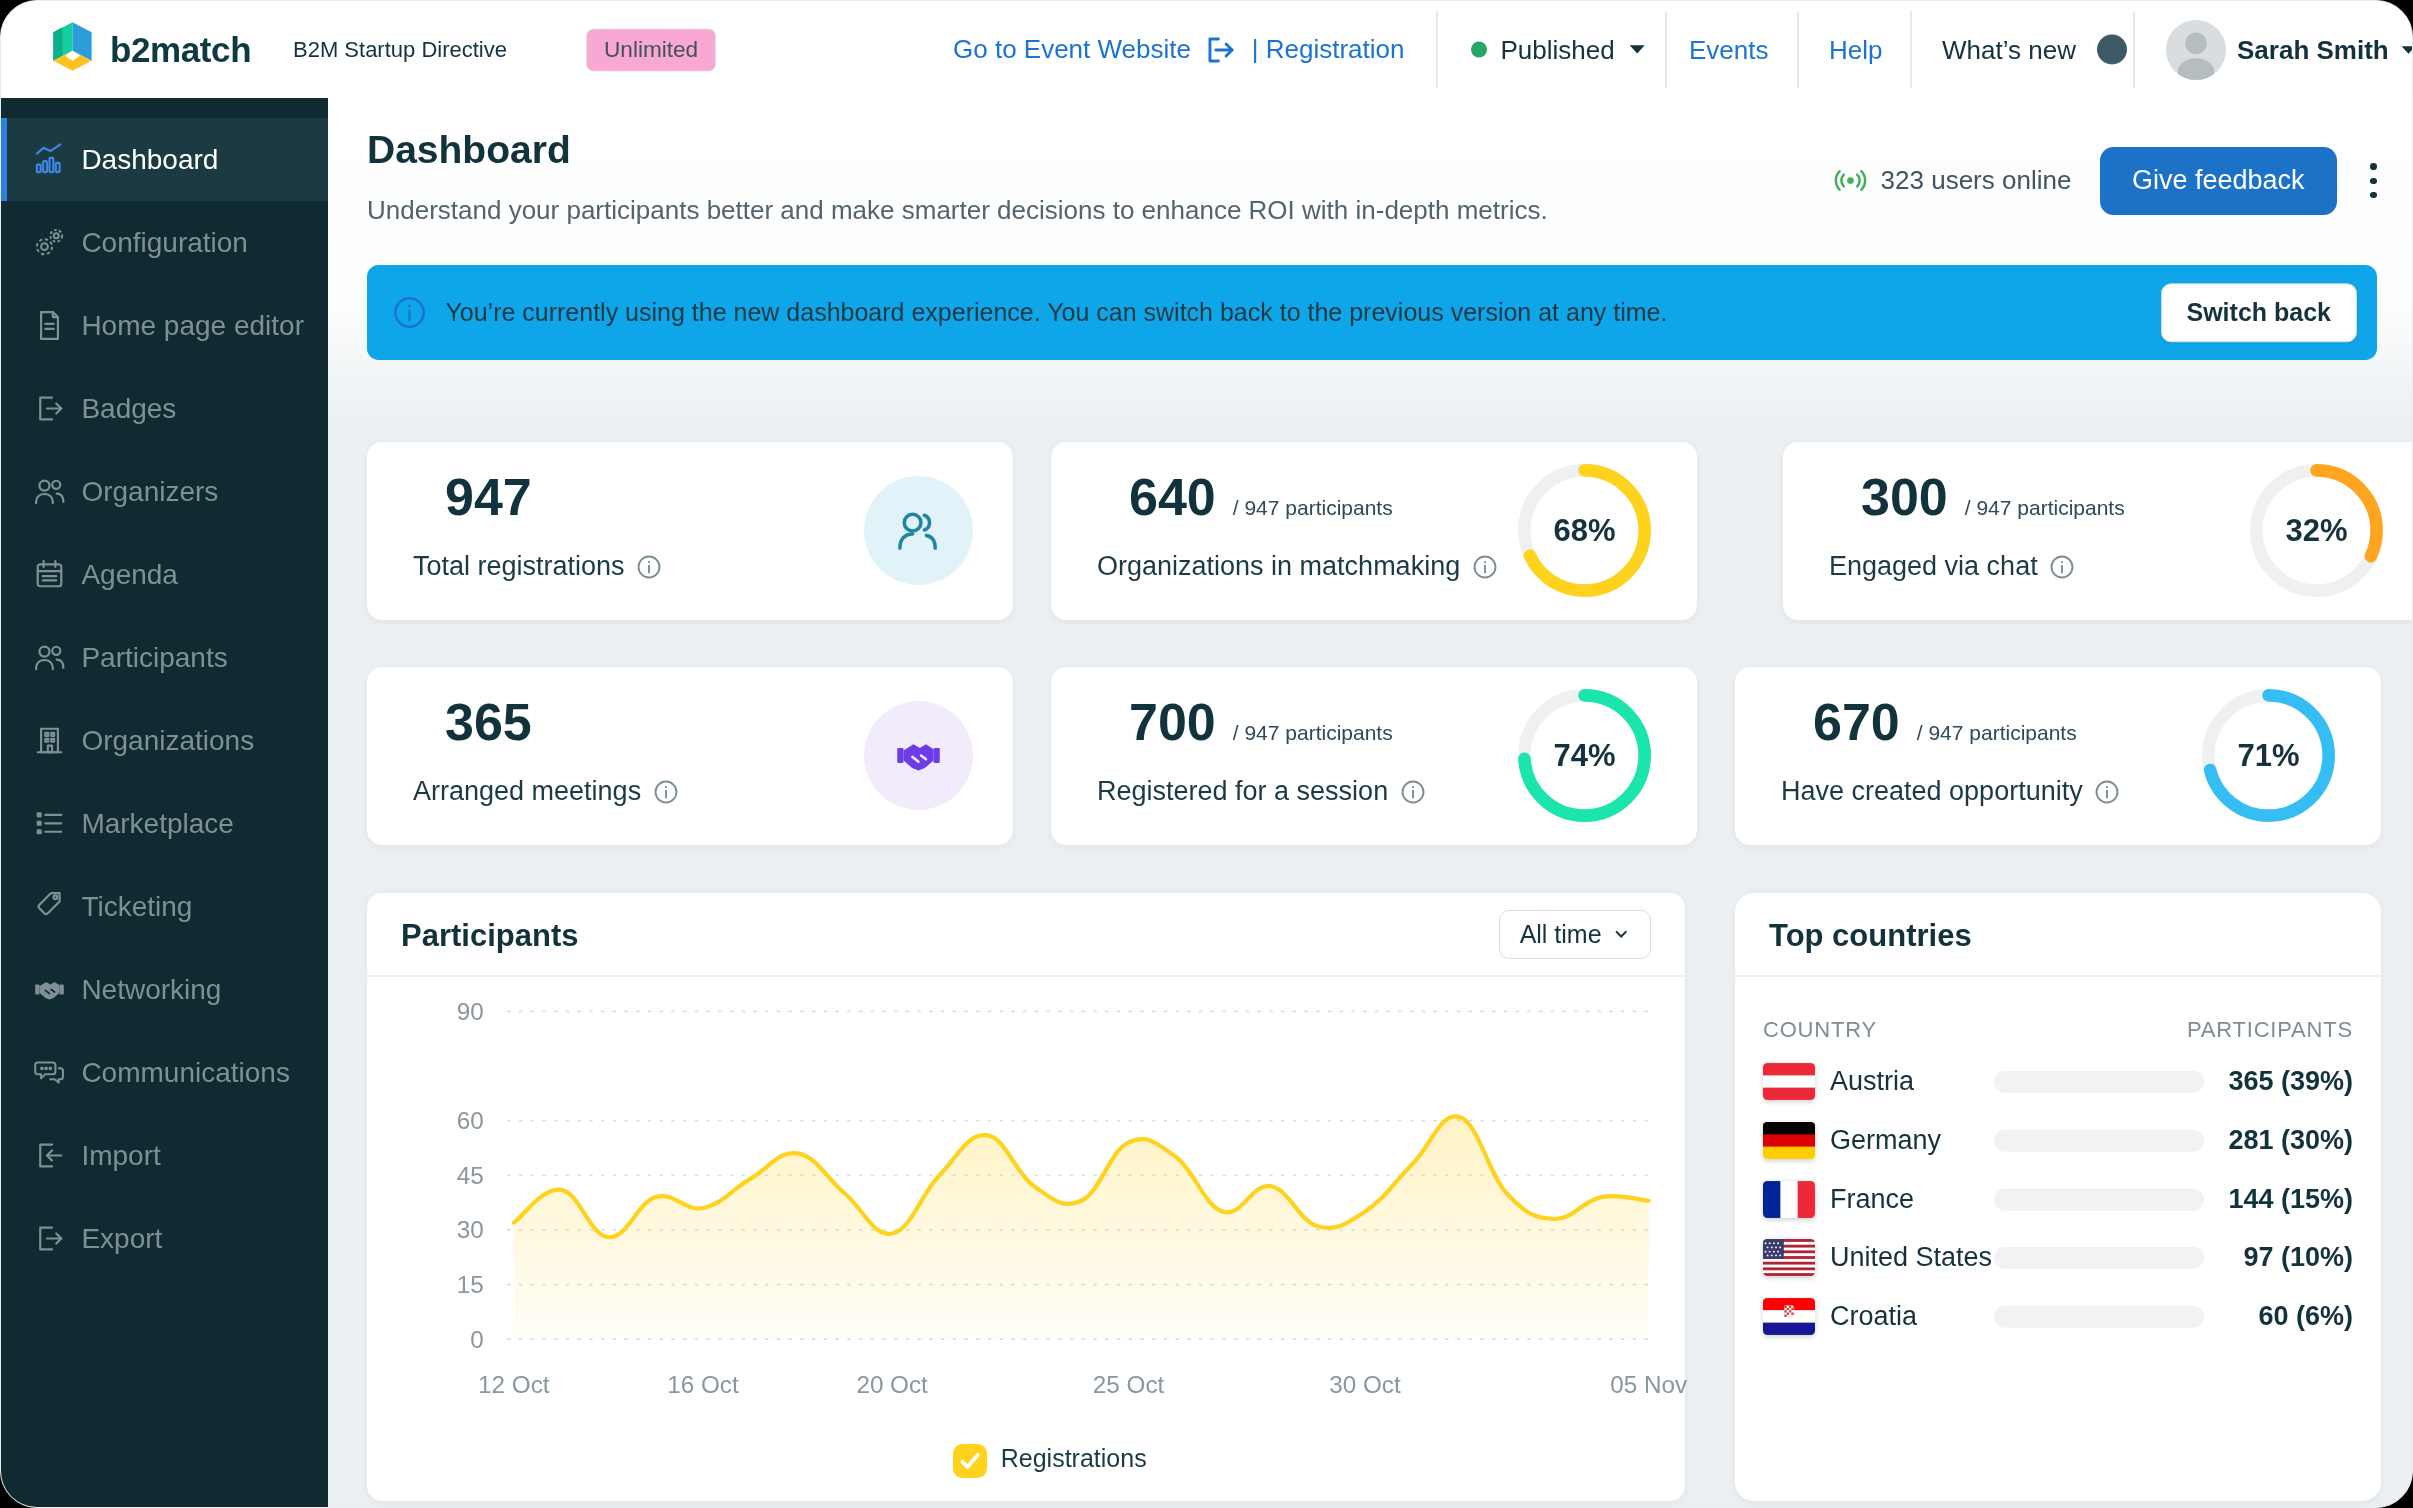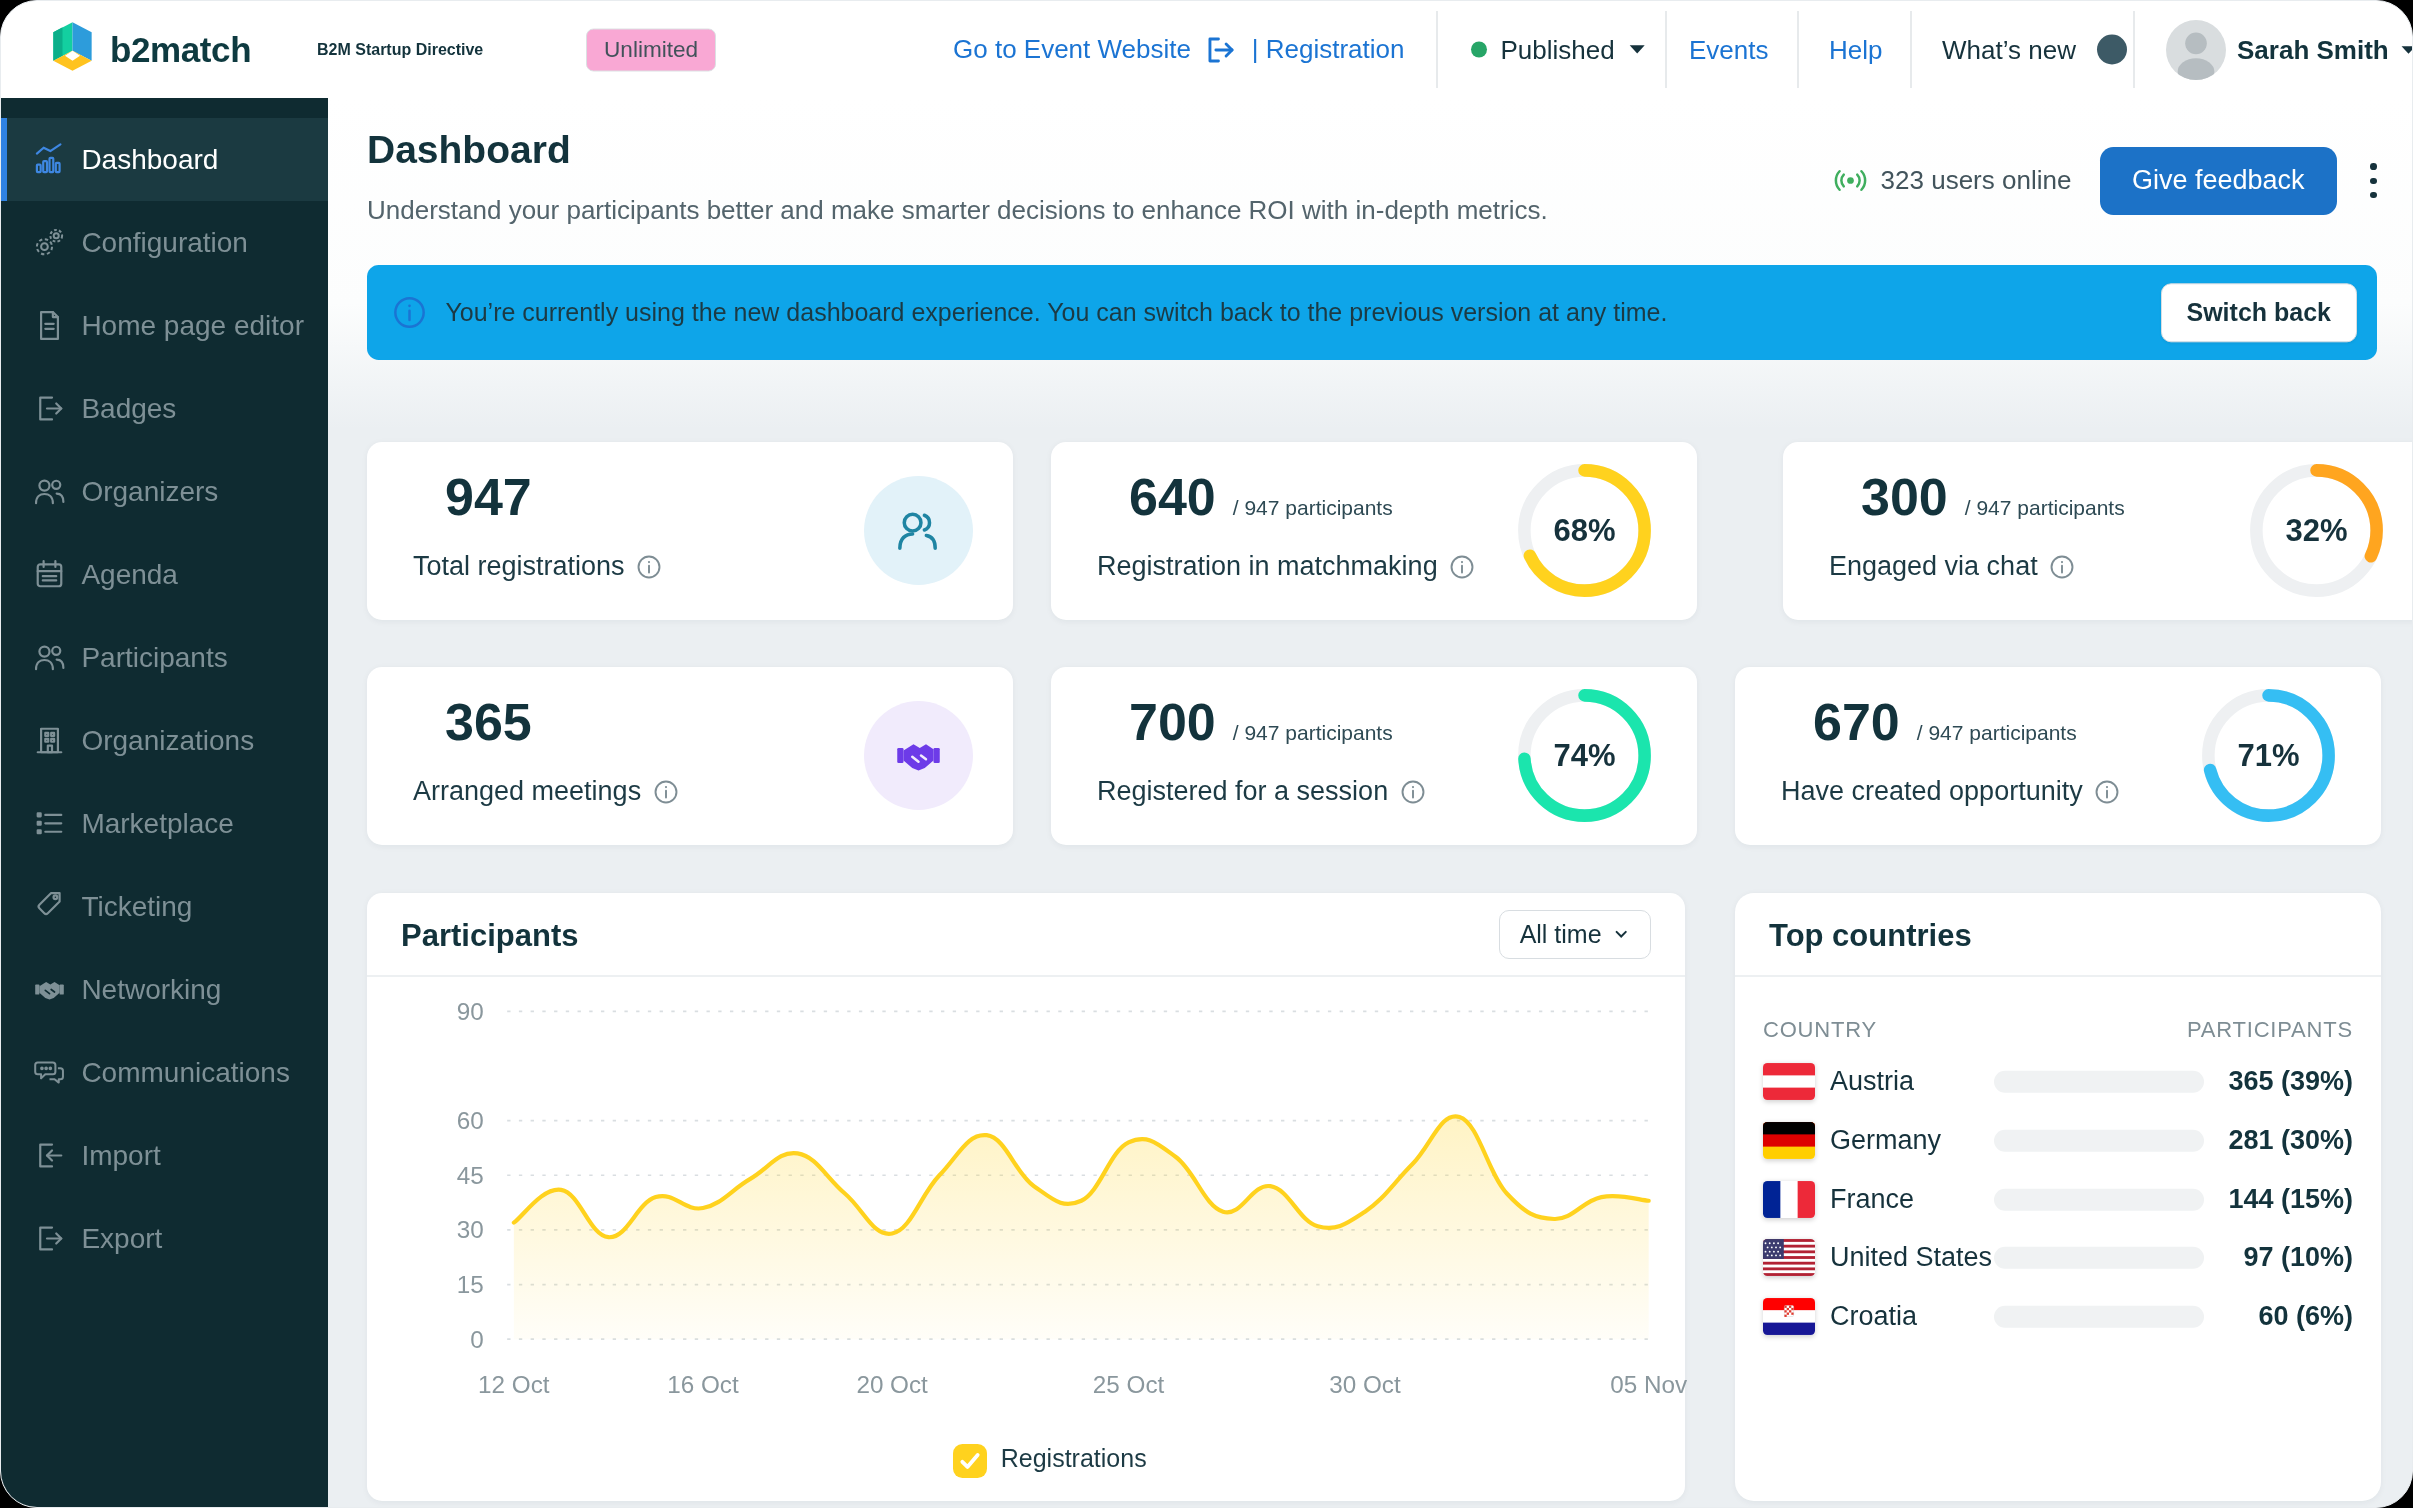--- a/index.html
+++ b/index.html
@@ -5,21 +5,21 @@
   html,body{margin:0;padding:0;}
   body{width:2413px;height:1508px;background:#000;font-family:"Liberation Sans",sans-serif;position:relative;}
   *{box-sizing:border-box;}
   .window{position:absolute;inset:0;border-radius:37px;overflow:hidden;background:#EBEFF2;border:1.7px solid #E8ECEF;}
 
   
   .topbar{position:absolute;left:0;top:0;right:0;height:97px;background:#fff;z-index:5;}
   .topbar>*{position:absolute;top:50%;transform:translateY(-50%);}
   .logo-mark{left:44px;width:55px;height:62px;}
   .logo-text{left:109px;font-size:35px;font-weight:700;color:#0E3A40;letter-spacing:-0.4px;}
-  .event-name{left:316px;font-size:16px;font-weight:700;color:#13333C;}
+  .event-name{left:292px;font-size:22px;font-weight:400;color:#13333C;}
   .plan-badge{left:585px;font-size:22.6px;font-weight:500;color:#42525A;background:#f9a8d4;border:1.3px solid #DCE0E3;border-radius:7.5px;padding:7.5px 17px;}
   .tb-link{color:#1B74D3;font-size:26px;font-weight:500;cursor:pointer;white-space:nowrap;}
   .site-links{left:952px;display:flex;align-items:center;gap:13.4px;}
   .ext-icon{width:34px;height:34px;display:inline-block;}
   .tb-div{width:1.7px;background:#E7EAEC;height:77px;top:10px;transform:none;}
   .d1{left:1435px;}.d2{left:1664px;}.d3{left:1796px;}.d4{left:1909px;}.d5{left:2132px;}
   .pub-group{left:1470px;display:flex;align-items:center;gap:13.4px;cursor:pointer;}
   .pub-dot{width:16px;height:16px;border-radius:50%;background:#27A567;}
   .pub-label{font-size:26px;font-weight:500;color:#16323C;}
   .nav-events{left:1688px;}.nav-help{left:1828px;}
@@ -379,21 +379,21 @@
           </svg>
         </div>
     </div>
 
     <div class="card stat c2">
       <div class="value-row">
           <span class="value">640</span>
           <span class="suffix">/ 947 participants</span>
         </div>
       <div class="label-row">
-          <span>Registration in matchmaking</span>
+          <span>Organizations in matchmaking</span>
           <span class="info-ic"><svg viewBox="0 0 31 31" fill="none" stroke="#7E8D94" stroke-width="2.3">
               <circle cx="15.5" cy="15.5" r="12.5"></circle>
               <line x1="15.5" y1="14" x2="15.5" y2="22" stroke-linecap="round"></line>
               <circle cx="15.5" cy="9.6" r="1.3" fill="#7E8D94" stroke="none"></circle>
             </svg></span>
         </div>
       <div class="donut">
         <div class="ring">
             <svg viewBox="0 0 176 176">
     <circle cx="88" cy="88" r="72" fill="none" stroke="#EEF0F2" stroke-width="15"></circle>

